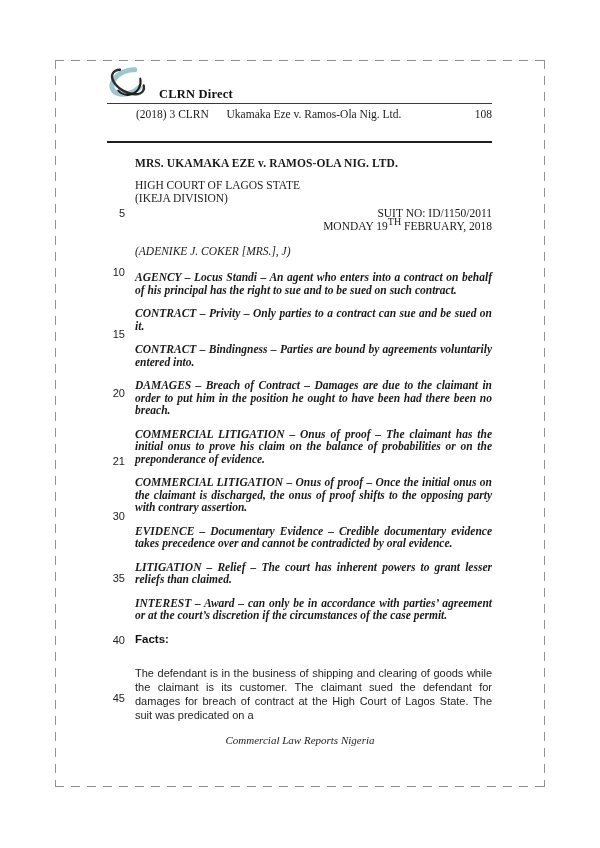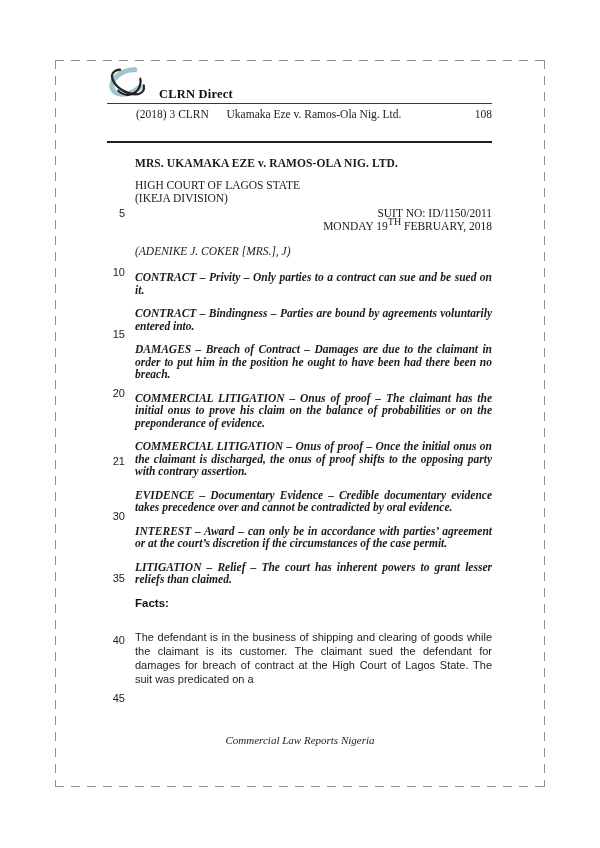--- a/index.html
+++ b/index.html
@@ -91,28 +91,29 @@
       <div>(IKEJA DIVISION)</div>
     </div>
 
     <div class="suit-block">
       <div>SUIT NO: ID/1150/2011</div>
       <div><span>MONDAY 19</span><sup>TH</sup><span> FEBRUARY, 2018</span></div>
     </div>
 
     <p class="judge-line">(ADENIKE J. COKER [MRS.], J)</p>
 
+    <p class="headnote">AGENCY – Locus Standi – An agent who enters into a contract on behalf of his principal has the right to sue and to be sued on such contract.</p>
     <p class="headnote">CONTRACT – Privity – Only parties to a contract can sue and be sued on it.</p>
     <p class="headnote">CONTRACT – Bindingness – Parties are bound by agreements voluntarily entered into.</p>
     <p class="headnote">DAMAGES – Breach of Contract – Damages are due to the claimant in order to put him in the position he ought to have been had there been no breach.</p>
     <p class="headnote">COMMERCIAL LITIGATION – Onus of proof – The claimant has the initial onus to prove his claim on the balance of probabilities or on the preponderance of evidence.</p>
     <p class="headnote">COMMERCIAL LITIGATION – Onus of proof – Once the initial onus on the claimant is discharged, the onus of proof shifts to the opposing party with contrary assertion.</p>
     <p class="headnote">EVIDENCE – Documentary Evidence – Credible documentary evidence takes precedence over and cannot be contradicted by oral evidence.</p>
+    <p class="headnote">LITIGATION – Relief – The court has inherent powers to grant lesser reliefs than claimed.</p>
     <p class="headnote">INTEREST – Award – can only be in accordance with parties’ agreement or at the court’s discretion if the circumstances of the case permit.</p>
-    <p class="headnote">LITIGATION – Relief – The court has inherent powers to grant lesser reliefs than claimed.</p>
 
     <p class="facts-heading">Facts:</p>
     <p class="facts-body">The defendant is in the business of shipping and clearing of goods while the claimant is its customer. The claimant sued the defendant for damages for breach of contract at the High Court of Lagos State. The suit was predicated on a</p>
   </div>
 
   <div class="page-footer">Commercial Law Reports Nigeria</div>
 
 </div>
 
 </body></html>

